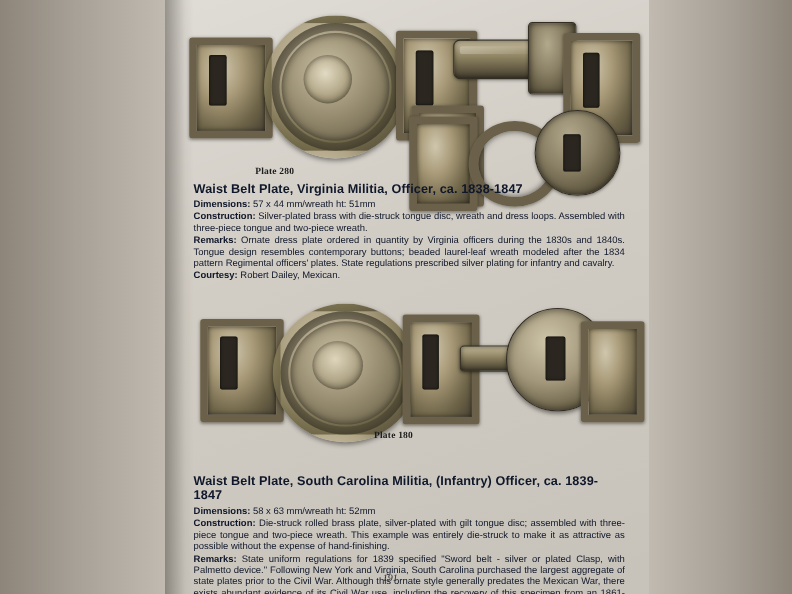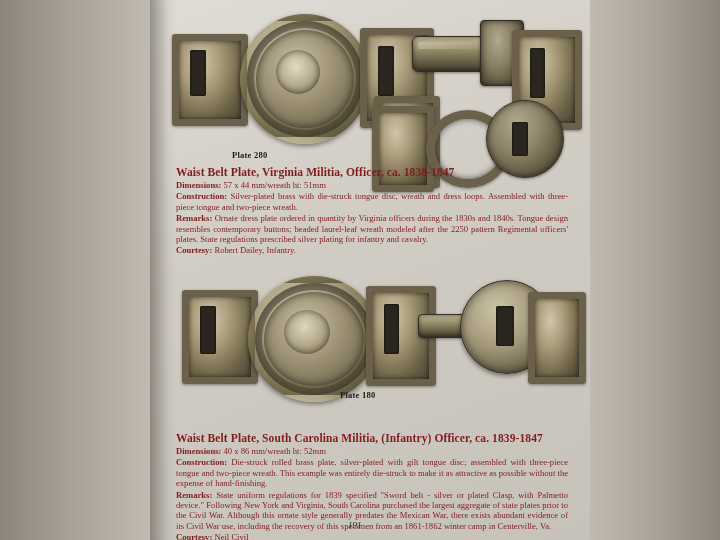--- a/index.html
+++ b/index.html
@@ -52,22 +52,22 @@
     left: 150px;
     top: 0;
     width: 26px;
     height: 540px;
     background: linear-gradient(90deg, rgba(60,55,48,0.45) 0%, rgba(140,133,123,0.12) 70%, rgba(0,0,0,0) 100%);
   }
 
   
   .text-block {
     position: absolute;
-    color: #7f1d1d;
-    font-family: Liberation Serif, serif;
+    color: #0f172a;
+    font-family: Liberation Sans, sans-serif;
   }
   .entry-title {
     font-weight: bold;
     font-size: 11.5px;
     line-height: 13px;
     letter-spacing: 0.1px;
   }
   .field {
     font-size: 8.6px;
     line-height: 10.4px;
@@ -226,26 +226,26 @@
       <span>57 x 44 mm/wreath ht: 51mm</span>
     </div>
 
     <div class="field">
       <b>Construction:</b>
       <span>Silver-plated brass with die-struck tongue disc, wreath and dress loops. Assembled with three-piece tongue and two-piece wreath.</span>
     </div>
 
     <div class="field">
       <b>Remarks:</b>
-      <span>Ornate dress plate ordered in quantity by Virginia officers during the 1830s and 1840s. Tongue design resembles contemporary buttons; beaded laurel-leaf wreath modeled after the 2250 pattern Regimental officers' plates. State regulations prescribed silver plating for infantry and cavalry.</span>
+      <span>Ornate dress plate ordered in quantity by Virginia officers during the 1830s and 1840s. Tongue design resembles contemporary buttons; beaded laurel-leaf wreath modeled after the 1834 pattern Regimental officers' plates. State regulations prescribed silver plating for infantry and cavalry.</span>
     </div>
 
     <div class="field">
       <b>Courtesy:</b>
-      <span>Robert Dailey, Infantry.</span>
+      <span>Robert Dailey, Mexican.</span>
     </div>
   </div>
 
   <div class="photo" style="left:160px; top:272px; width:420px; height:128px;">
 
     <div class="brass rect-frame" style="position:absolute; left:22px; top:18px; width:62px; height:80px;"></div>
     <div class="bar-slot" style="left:40px; top:34px; width:16px; height:48px;"></div>
 
     <div class="wreath" style="position:absolute; left:88px; top:4px; width:118px; height:112px;"></div>
     <div class="palmetto" style="left:124px; top:38px; width:46px; height:44px;"></div>
@@ -261,21 +261,21 @@
     <div class="brass rect-frame" style="position:absolute; left:368px; top:20px; width:44px; height:78px;"></div>
   </div>
 
   <div class="plate-label" style="left:340px; top:390px;">Plate 180</div>
 
   <div class="text-block" style="left:176px; top:408px; width:392px;margin-top:24px;">
     <div class="entry-title">Waist Belt Plate, South Carolina Militia, (Infantry) Officer, ca. 1839-1847</div>
 
     <div class="field">
       <b>Dimensions:</b>
-      <span>40 x 86 mm/wreath ht: 52mm</span>
+      <span>58 x 63 mm/wreath ht: 52mm</span>
     </div>
 
     <div class="field">
       <b>Construction:</b>
       <span>Die-struck rolled brass plate, silver-plated with gilt tongue disc; assembled with three-piece tongue and two-piece wreath. This example was entirely die-struck to make it as attractive as possible without the expense of hand-finishing.</span>
     </div>
 
     <div class="field">
       <b>Remarks:</b>
       <span>State uniform regulations for 1839 specified "Sword belt - silver or plated Clasp, with Palmetto device." Following New York and Virginia, South Carolina purchased the largest aggregate of state plates prior to the Civil War. Although this ornate style generally predates the Mexican War, there exists abundant evidence of its Civil War use, including the recovery of this specimen from an 1861-1862 winter camp in Centerville, Va.</span>

